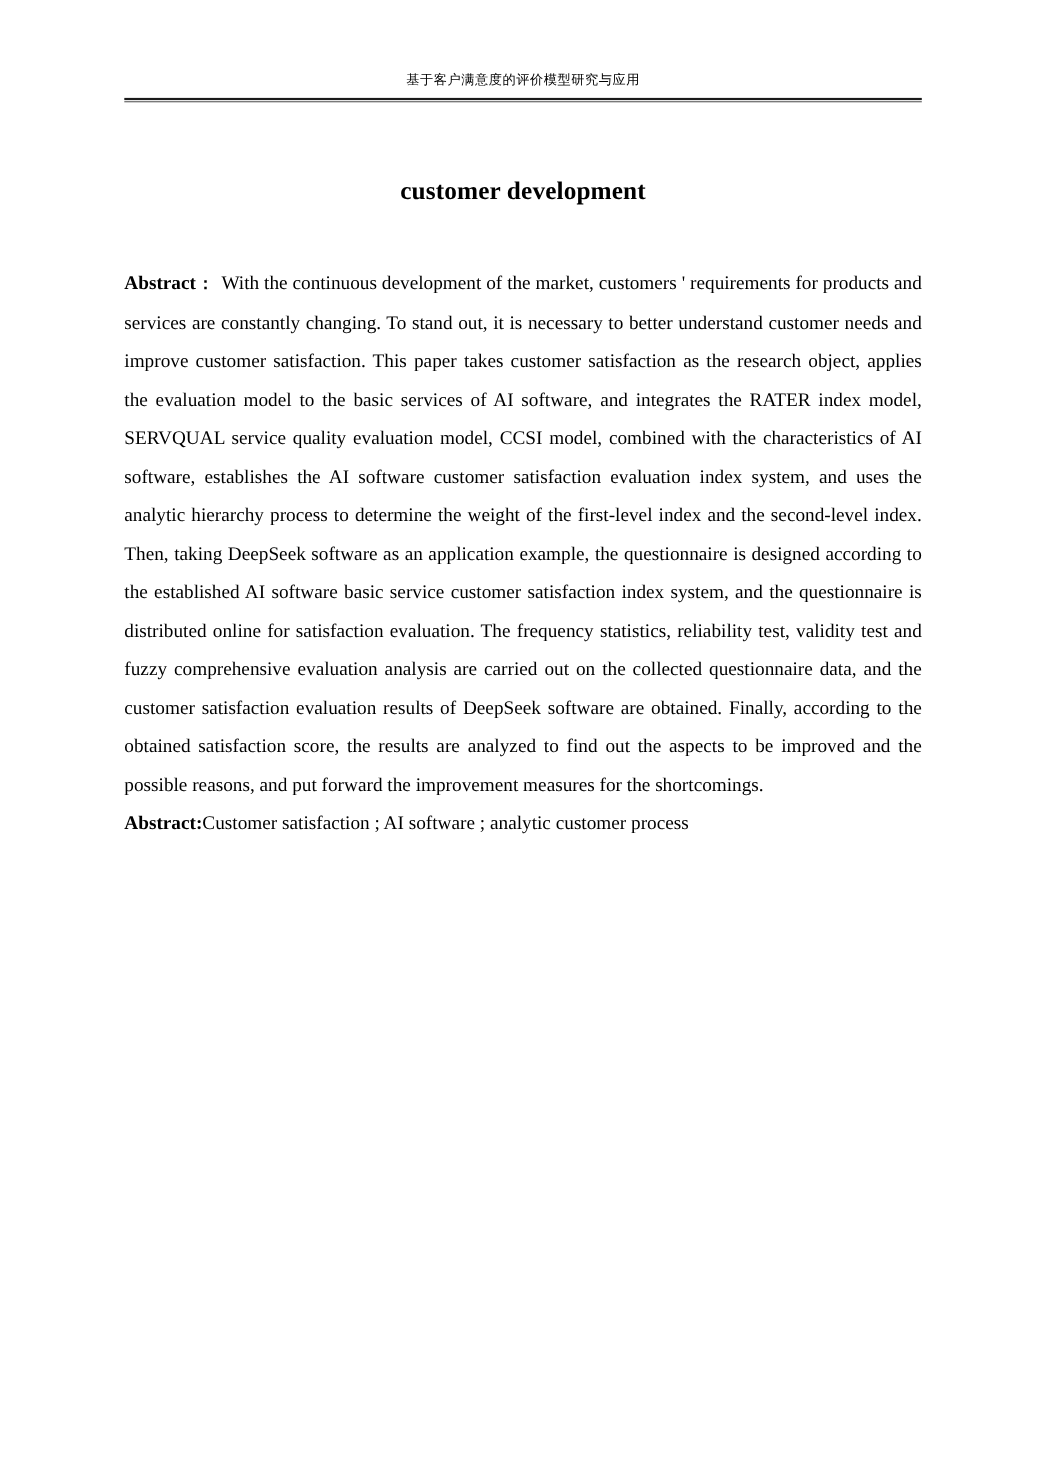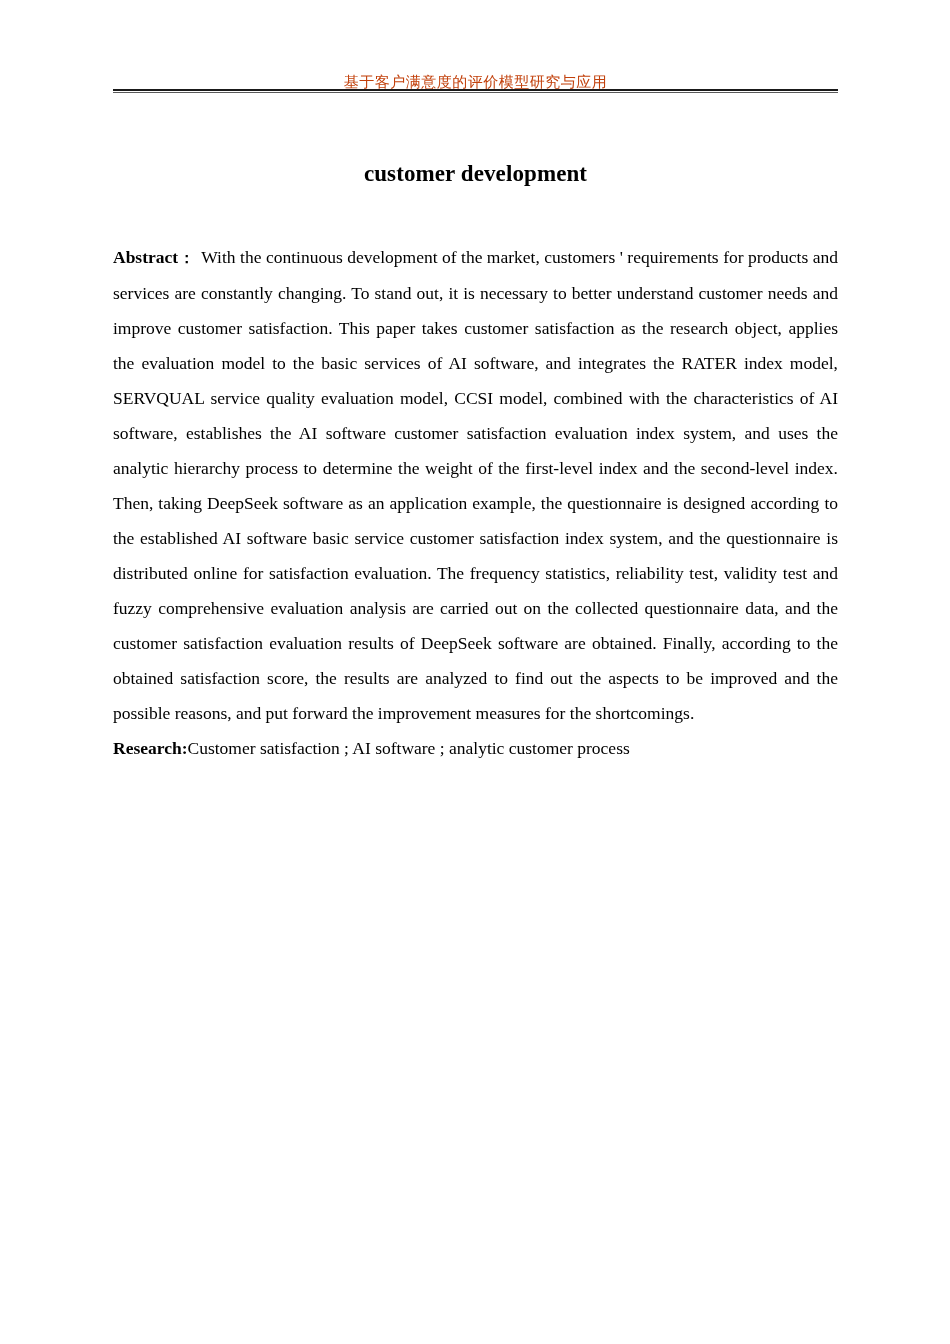--- a/index.html
+++ b/index.html
@@ -27,26 +27,25 @@
   
   .running-header {
     position: absolute;
     left: 113px;
     top: 62px;
     width: 725px;
     text-align: center;
   }
   .running-header-text {
     font-family: "Liberation Serif", "DejaVu Serif", serif;
-    font-size: 15px;
+    font-size: 12px;
     line-height: 20px;
     letter-spacing: 0.5px;
-    color: #c2410c;
+    color: #000000;
     display: inline-block;
-    margin-top: 10px;
   }
   .header-rule {
     position: absolute;
     left: 113px;
     top: 89px;
     width: 725px;
     height: 0;
     border-top: 2px solid #1a1a1a;
   }
   .header-rule::after {
@@ -134,17 +133,17 @@
   </div>
   <div class="header-rule"></div>
 
   <h1 class="doc-title">
     <span class="title-line">customer development</span>
   </h1>
 
   <div class="abstract-block">
     <p class="abstract-para"><span class="abstract-label">Abstract</span><span class="abstract-colon">：</span><span>With the continuous development of the market, customers ' requirements for products and services are constantly changing. To stand out, it is necessary to better understand customer needs and improve customer satisfaction. This paper takes customer satisfaction as the research object, applies the evaluation model to the basic services of AI software, and integrates the RATER index model, SERVQUAL service quality evaluation model, CCSI model, combined with the characteristics of AI software, establishes the AI software customer satisfaction evaluation index system, and uses the analytic hierarchy process to determine the weight of the first-level index and the second-level index. Then, taking DeepSeek software as an application example, the questionnaire is designed according to the established AI software basic service customer satisfaction index system, and the questionnaire is distributed online for satisfaction evaluation. The frequency statistics, reliability test, validity test and fuzzy comprehensive evaluation analysis are carried out on the collected questionnaire data, and the customer satisfaction evaluation results of DeepSeek software are obtained. Finally, according to the obtained satisfaction score, the results are analyzed to find out the aspects to be improved and the possible reasons, and put forward the improvement measures for the shortcomings.</span></p>
 
-    <p class="keywords-line"><span class="keywords-label">Research:</span><span>Customer satisfaction ; AI software ; analytic customer process</span></p>
+    <p class="keywords-line"><span class="keywords-label">Abstract:</span><span>Customer satisfaction ; AI software ; analytic customer process</span></p>
   </div>
 
 
 </div>
 
 </body></html>

